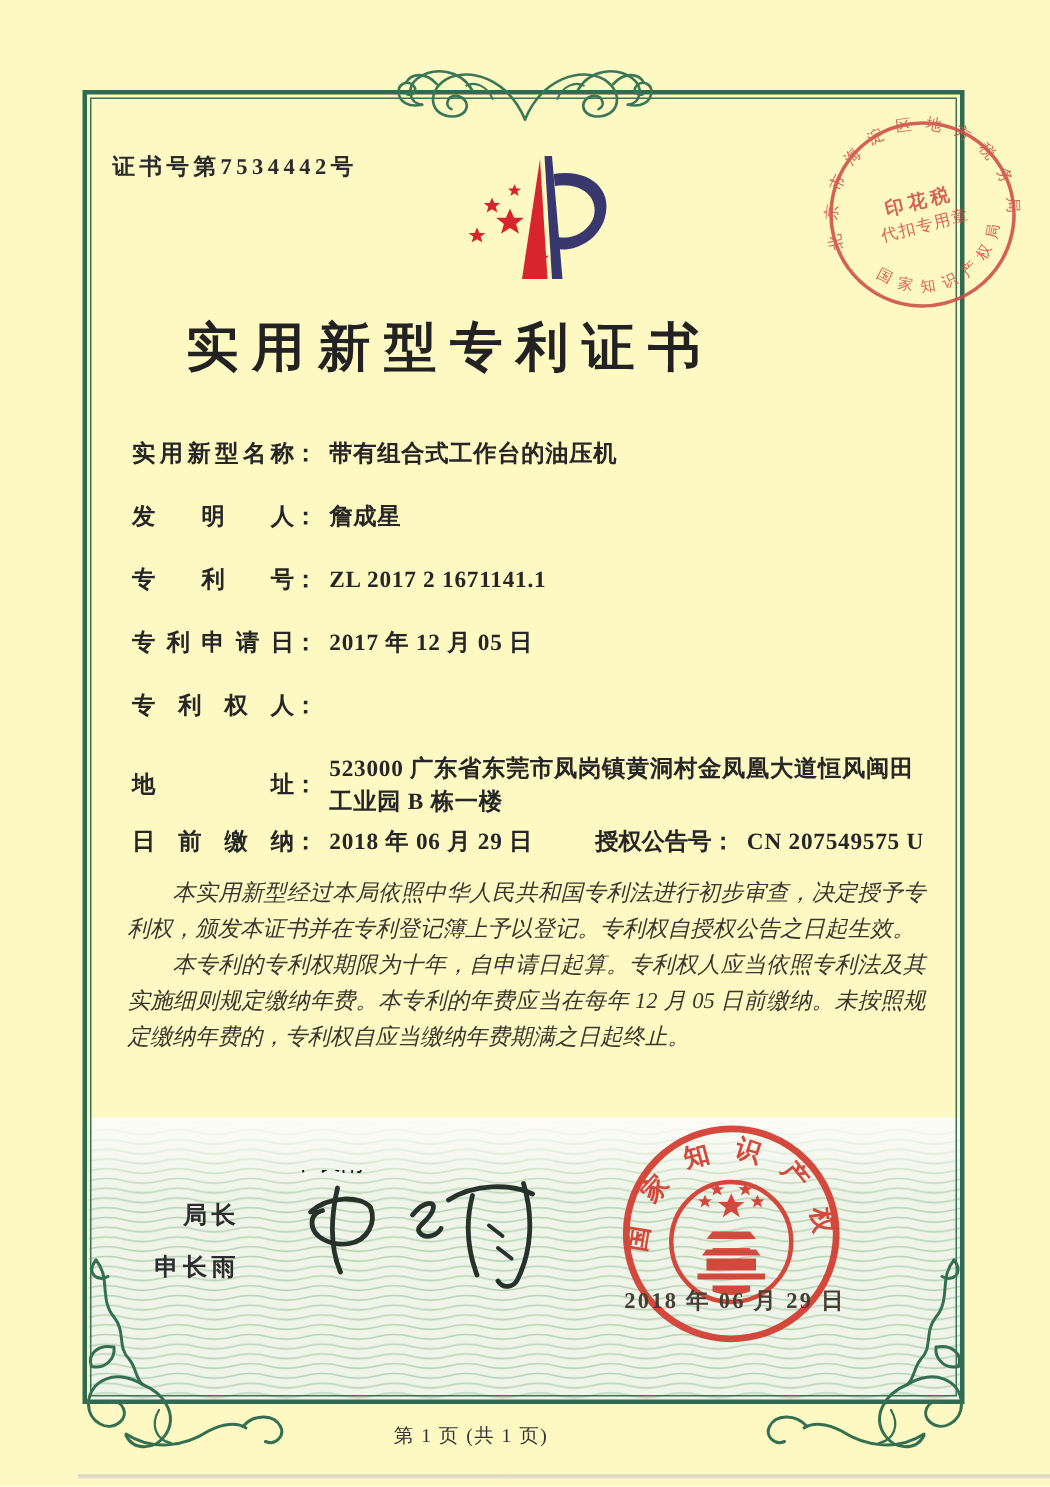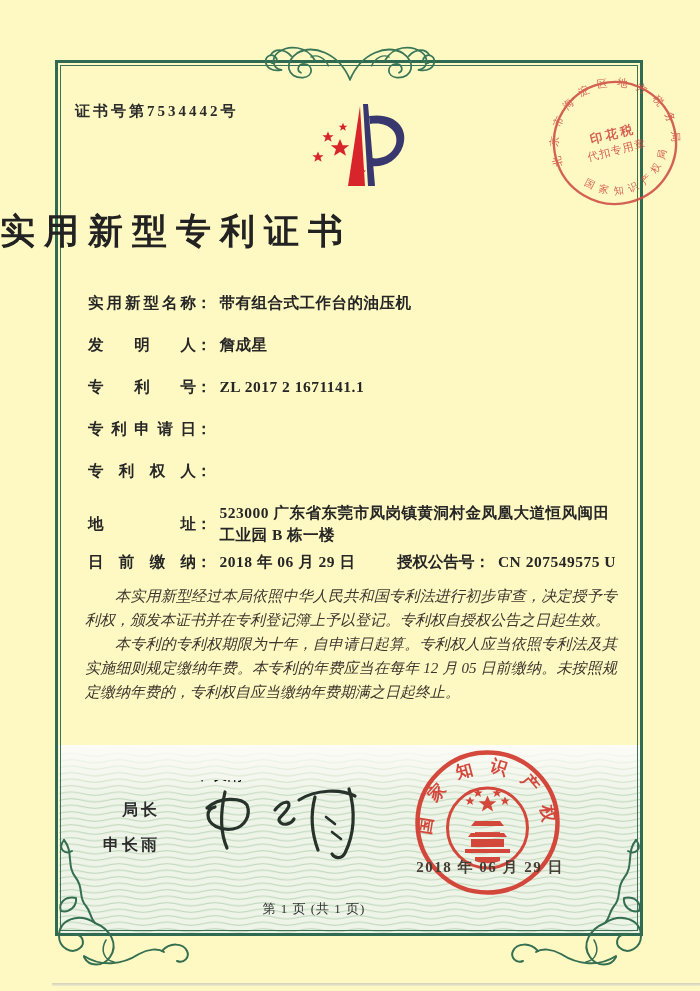--- a/index.html
+++ b/index.html
@@ -19,21 +19,21 @@
   .top-ornament { position:absolute; left:252px; top:36px; width:196px; height:48px; z-index:3; }
   .corner-fl { position:absolute; width:158px; height:150px; z-index:3; }
   .corner-fl.bl { left:40px; top:836px; }
   .corner-fl.br { left:502px; top:836px; transform:scaleX(-1); }
 
   .cert-no { position:absolute; left:75px; top:102px; font-size:15px; letter-spacing:3px;
              color:#2b2b2b; z-index:3; font-weight:600; }
 
   .logo { position:absolute; left:283px; top:94px; width:134px; height:106px; z-index:3; }
 
-  .title { position:absolute; left:0; top:208px; width:600px; 
+  .title { position:absolute; left:0; top:208px; width:600px; text-align:center;
            font-size:35px; font-weight:600; letter-spacing:9px; color:#222; z-index:3; }
 
   .fields { position:absolute; left:88px; top:292px; width:528px; z-index:3;
             font-size:15.5px; color:#262626; font-weight:600; }
   .frow { display:flex; align-items:center; margin-bottom:20px; line-height:22px; }
   .lab { display:inline-block; width:108px; text-align:justify; text-align-last:justify; flex:0 0 108px; }
   .col { flex:0 0 auto; margin-right:8px; }
   .val { letter-spacing:0.5px; }
   .val.wrap { flex:1; max-width:402px; }
   .gz { margin-left:auto; display:flex; }
@@ -49,21 +49,21 @@
   .director div { margin-bottom:14px;text-align:right; }
   .signature { position:absolute; left:195px; top:780px; width:180px; height:82px; z-index:3; }
   .sr { position:absolute; width:1px; height:1px; overflow:hidden; clip:rect(0 0 0 0); }
 
   .official-seal { position:absolute; left:405px; top:740px; width:165px; height:165px; z-index:4; }
   .seal-date { position:absolute; left:408px; top:858px; width:164px; text-align:center; z-index:5;
                font-size:15px; font-weight:600; letter-spacing:1.5px; color:#443e34; }
 
   .tax-stamp { position:absolute; left:540px; top:68px; width:150px; height:150px; z-index:5; opacity:.88; }
 
-  .page-no { position:absolute; left:0; top:900px; width:628px; text-align:center; z-index:3;
+  .page-no { position:absolute; left:0; top:948px; width:628px; text-align:center; z-index:3;
              font-size:13px; color:#333; letter-spacing:1px; }
 
   .scan-edge { position:absolute; left:52px; top:983px; width:648px; height:3px; z-index:0;
                background:linear-gradient(to bottom,#b9b6ae,#e4e1d9); opacity:.6; }
 </style>
 </head>
 <body>
 
 <div class="page">
 
@@ -158,20 +158,21 @@
       <span class="val">詹成星</span>
     </div>
     <div class="frow">
       <span class="lab">专利号</span>
       <span class="col">：</span>
       <span class="val">ZL 2017 2 1671141.1</span>
     </div>
     <div class="frow">
       <span class="lab">专利申请日</span>
       <span class="col">：</span>
+      <span class="val">2017 年 12 月 05 日</span>
     </div>
     <div class="frow">
       <span class="lab">专利权人</span>
       <span class="col">：</span>
     </div>
     <div class="frow addr">
       <span class="lab">地址</span>
       <span class="col">：</span>
       <span class="val wrap">523000 广东省东莞市凤岗镇黄洞村金凤凰大道恒风闽田工业园 B 栋一楼</span>
     </div>

